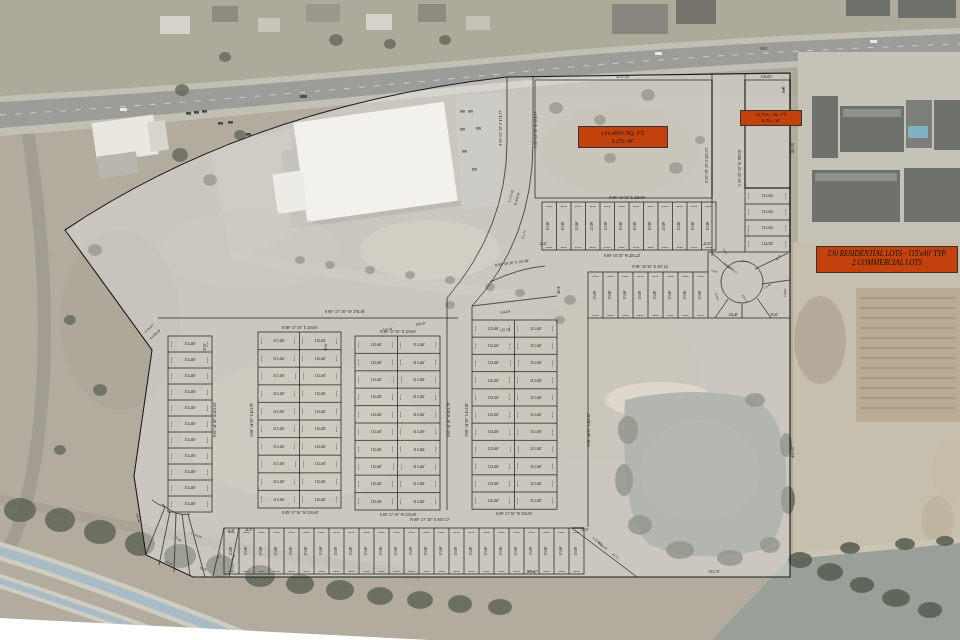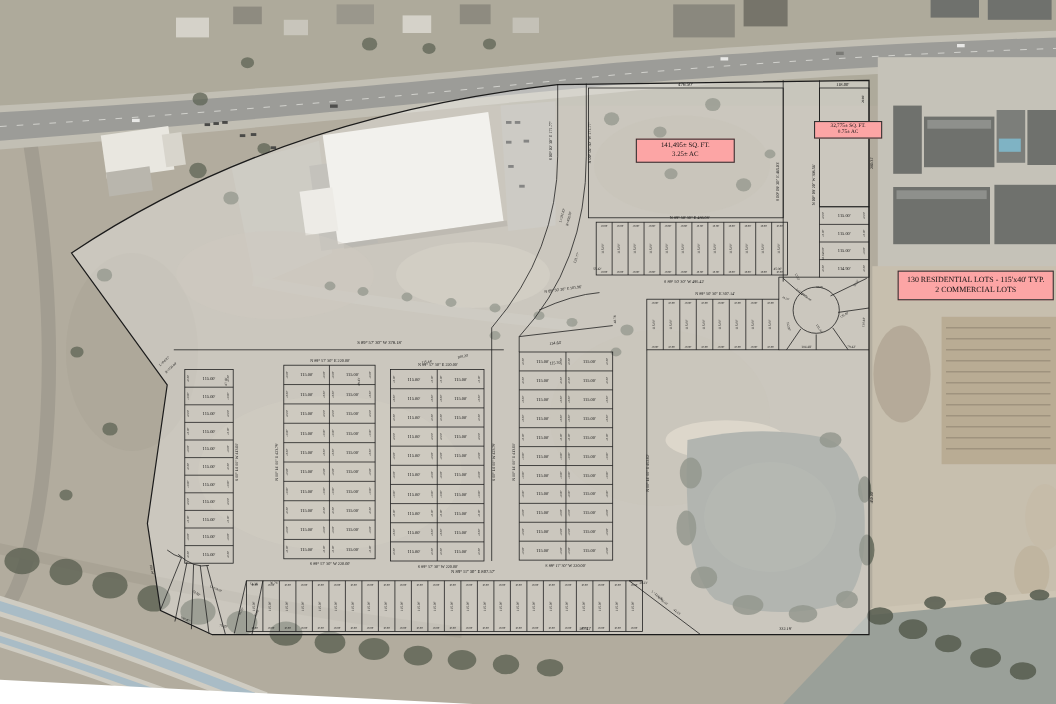--- a/index.html
+++ b/index.html
@@ -1,20 +1,20 @@
 <!DOCTYPE html>
 <html><head>
 <meta charset="utf-8">
 <style>
   html,body{margin:0;padding:0;background:#ffffff;}
   .stage{position:relative;width:960px;height:640px;background:#ffffff;overflow:hidden;
          font-family:"Liberation Serif",serif;}
   .stage svg{position:absolute;left:0;top:0;}
-  .plat-box{position:absolute;background:#fca5a5;border:0.5px solid #333;text-align:center;
-            color:#111;line-height:1.3;z-index:5;}
+  .plat-box{position:absolute;background:#c2410c;border:0.5px solid #333;text-align:center;
+            color:#111;line-height:1.3;z-index:5;font-style:italic;}
   .plat-box div{white-space:nowrap;}
   #area-box-1{left:578px;top:126px;width:88px;font-size:6.2px;padding:2px 0;}
   #area-box-2{left:740px;top:110px;width:60px;font-size:4.8px;padding:1px 0;}
   #legend-box{left:816px;top:246px;width:140px;font-size:7.2px;padding:3px 0;}
 </style>
 </head>
 <body>
 
 <div class="stage">
 

